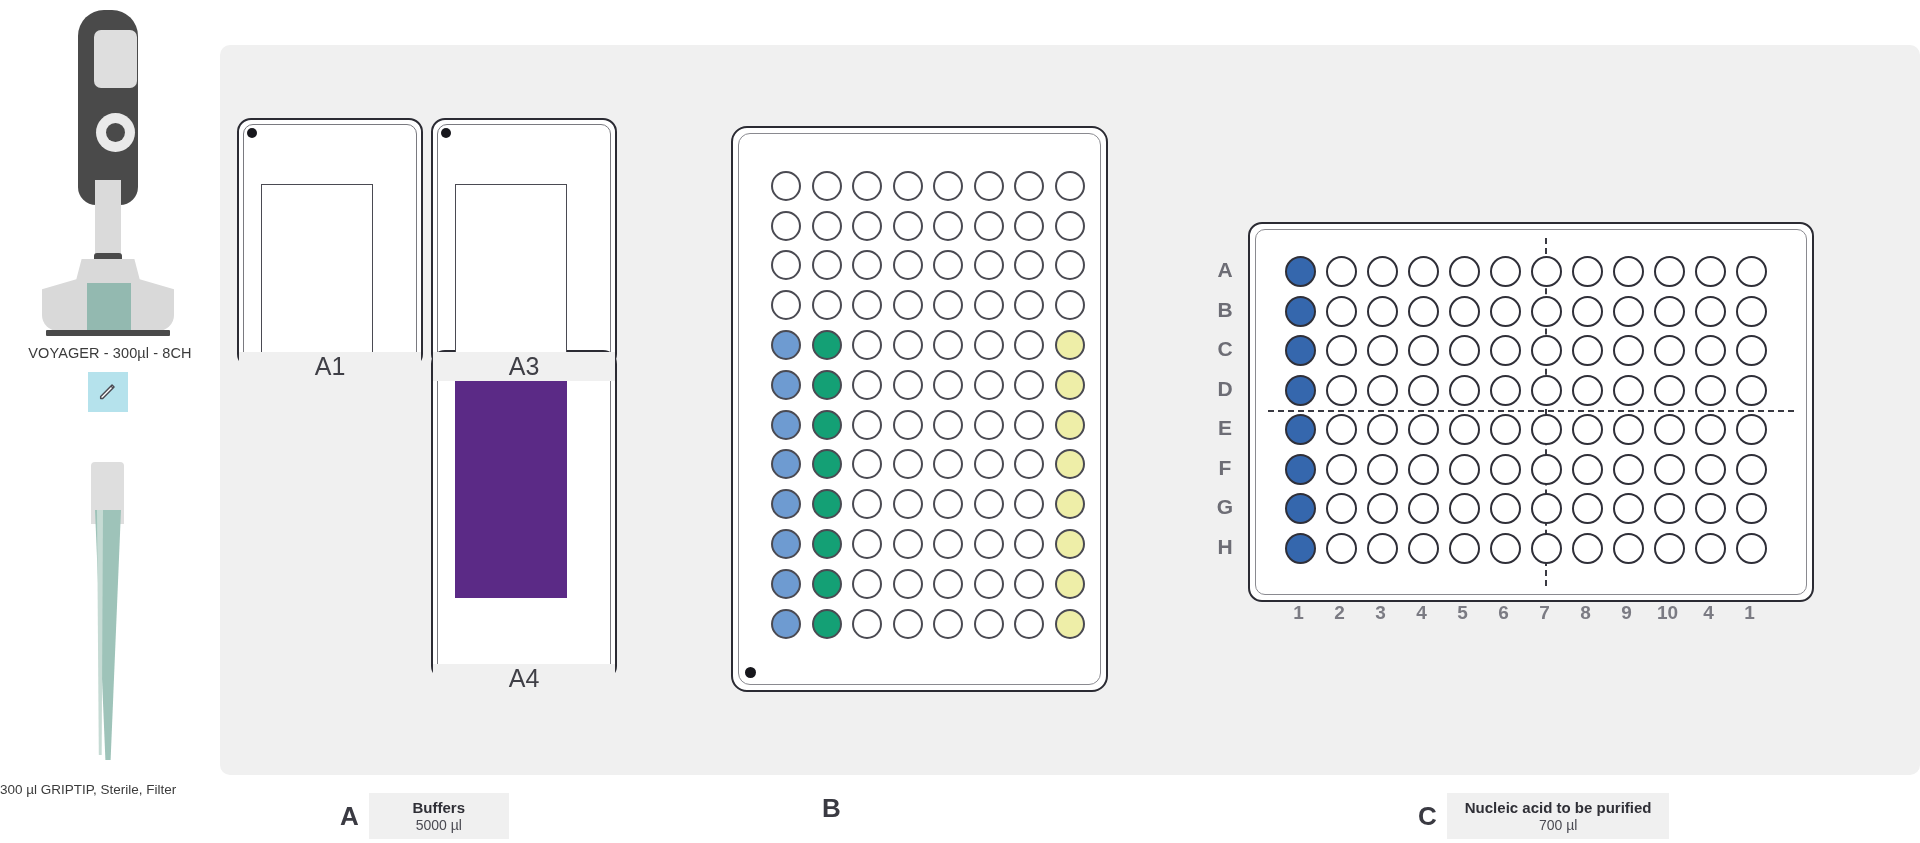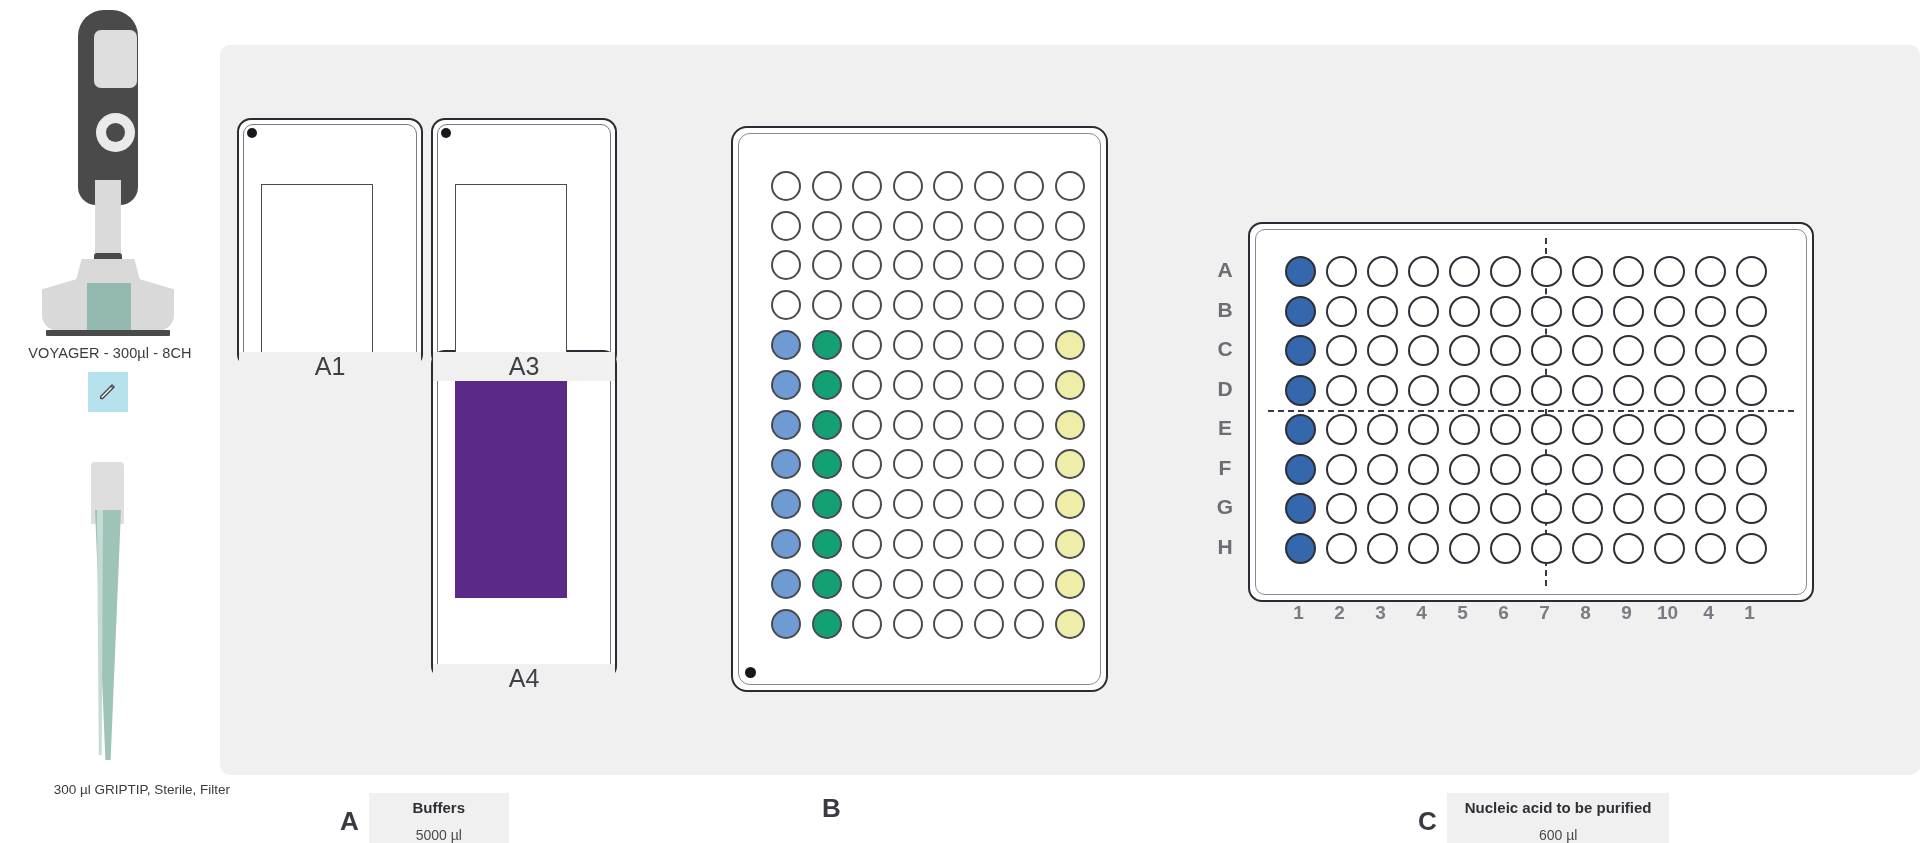--- a/index.html
+++ b/index.html
@@ -43,21 +43,21 @@
               cursor:pointer; }
 
   .tip-top { position:absolute; left:91px; top:462px; width:33px; height:62px;
               background:#dedede; border-radius:4px 4px 0 0; }
   .tip-cone { position:absolute; left:95px; top:510px; width:26px; height:250px;
               background:#9ec3b9;
               clip-path: polygon(0% 0%, 100% 0%, 60% 100%, 40% 100%); }
   .tip-cone-hi { position:absolute; left:97px; top:510px; width:6px; height:245px;
               background:#c6dbd4;
               clip-path: polygon(0% 0%, 100% 0%, 78% 100%, 30% 100%); }
-  .tip-caption { position:absolute; left:0; top:782px; width:230px; text-align:right;
+  .tip-caption { position:absolute; left:0; top:782px; width:230px; text-align:left;
               font-size:13.5px; color:#3b3b3b; }
 
   
   #deck { position:absolute; left:220px; top:45px; width:1700px; height:730px;
           background:#f0f0f0; border-radius:10px; }
 
   
   #posA { position:absolute; left:237px; top:118px; width:380px; height:654px; }
   .res { position:absolute; width:186px; height:250px; background:#ffffff;
          border:2.5px solid #2b2b33; border-radius:14px; }
@@ -107,21 +107,21 @@
           font-size:21px; color:#6d6d75; font-weight:bold; }
   #posC-cols { position:absolute; left:1278px; top:602px; display:grid;
           grid-template-columns: repeat(12, 41px); }
   #posC-cols div { text-align:center; font-size:19px; color:#7b7b83; font-weight:bold; }
 
   
   .legend { position:absolute; top:793px; display:flex; align-items:center; gap:10px; }
   .legend .letter { font-size:26px; font-weight:bold; color:#3a3a42; }
   .legend .box { background:#f0f0f0; padding:6px 18px; min-width:140px; text-align:center; }
   .legend .name { font-size:15px; font-weight:bold; color:#2f2f36; }
-  .legend .vol { font-size:14px; color:#4a4a52; margin-top:11px; }
+  .legend .vol { font-size:14px; color:#4a4a52; margin-top:1px; }
   #legendA { left:340px; }
   #legendB { left:822px; }
   #legendC { left:1418px; }
 </style>
 </head>
 <body>
 
 <div id="root">
 
   <div id="pipette-panel">
@@ -413,17 +413,17 @@
       <div class="vol">5000 µl</div>
     </div>
   </div>
   <div class="legend" id="legendB">
     <div class="letter">B</div>
   </div>
   <div class="legend" id="legendC">
     <div class="letter">C</div>
     <div class="box">
       <div class="name">Nucleic acid to be purified</div>
-      <div class="vol">600 µl</div>
+      <div class="vol">700 µl</div>
     </div>
   </div>
 
 </div>
 
 </body></html>

